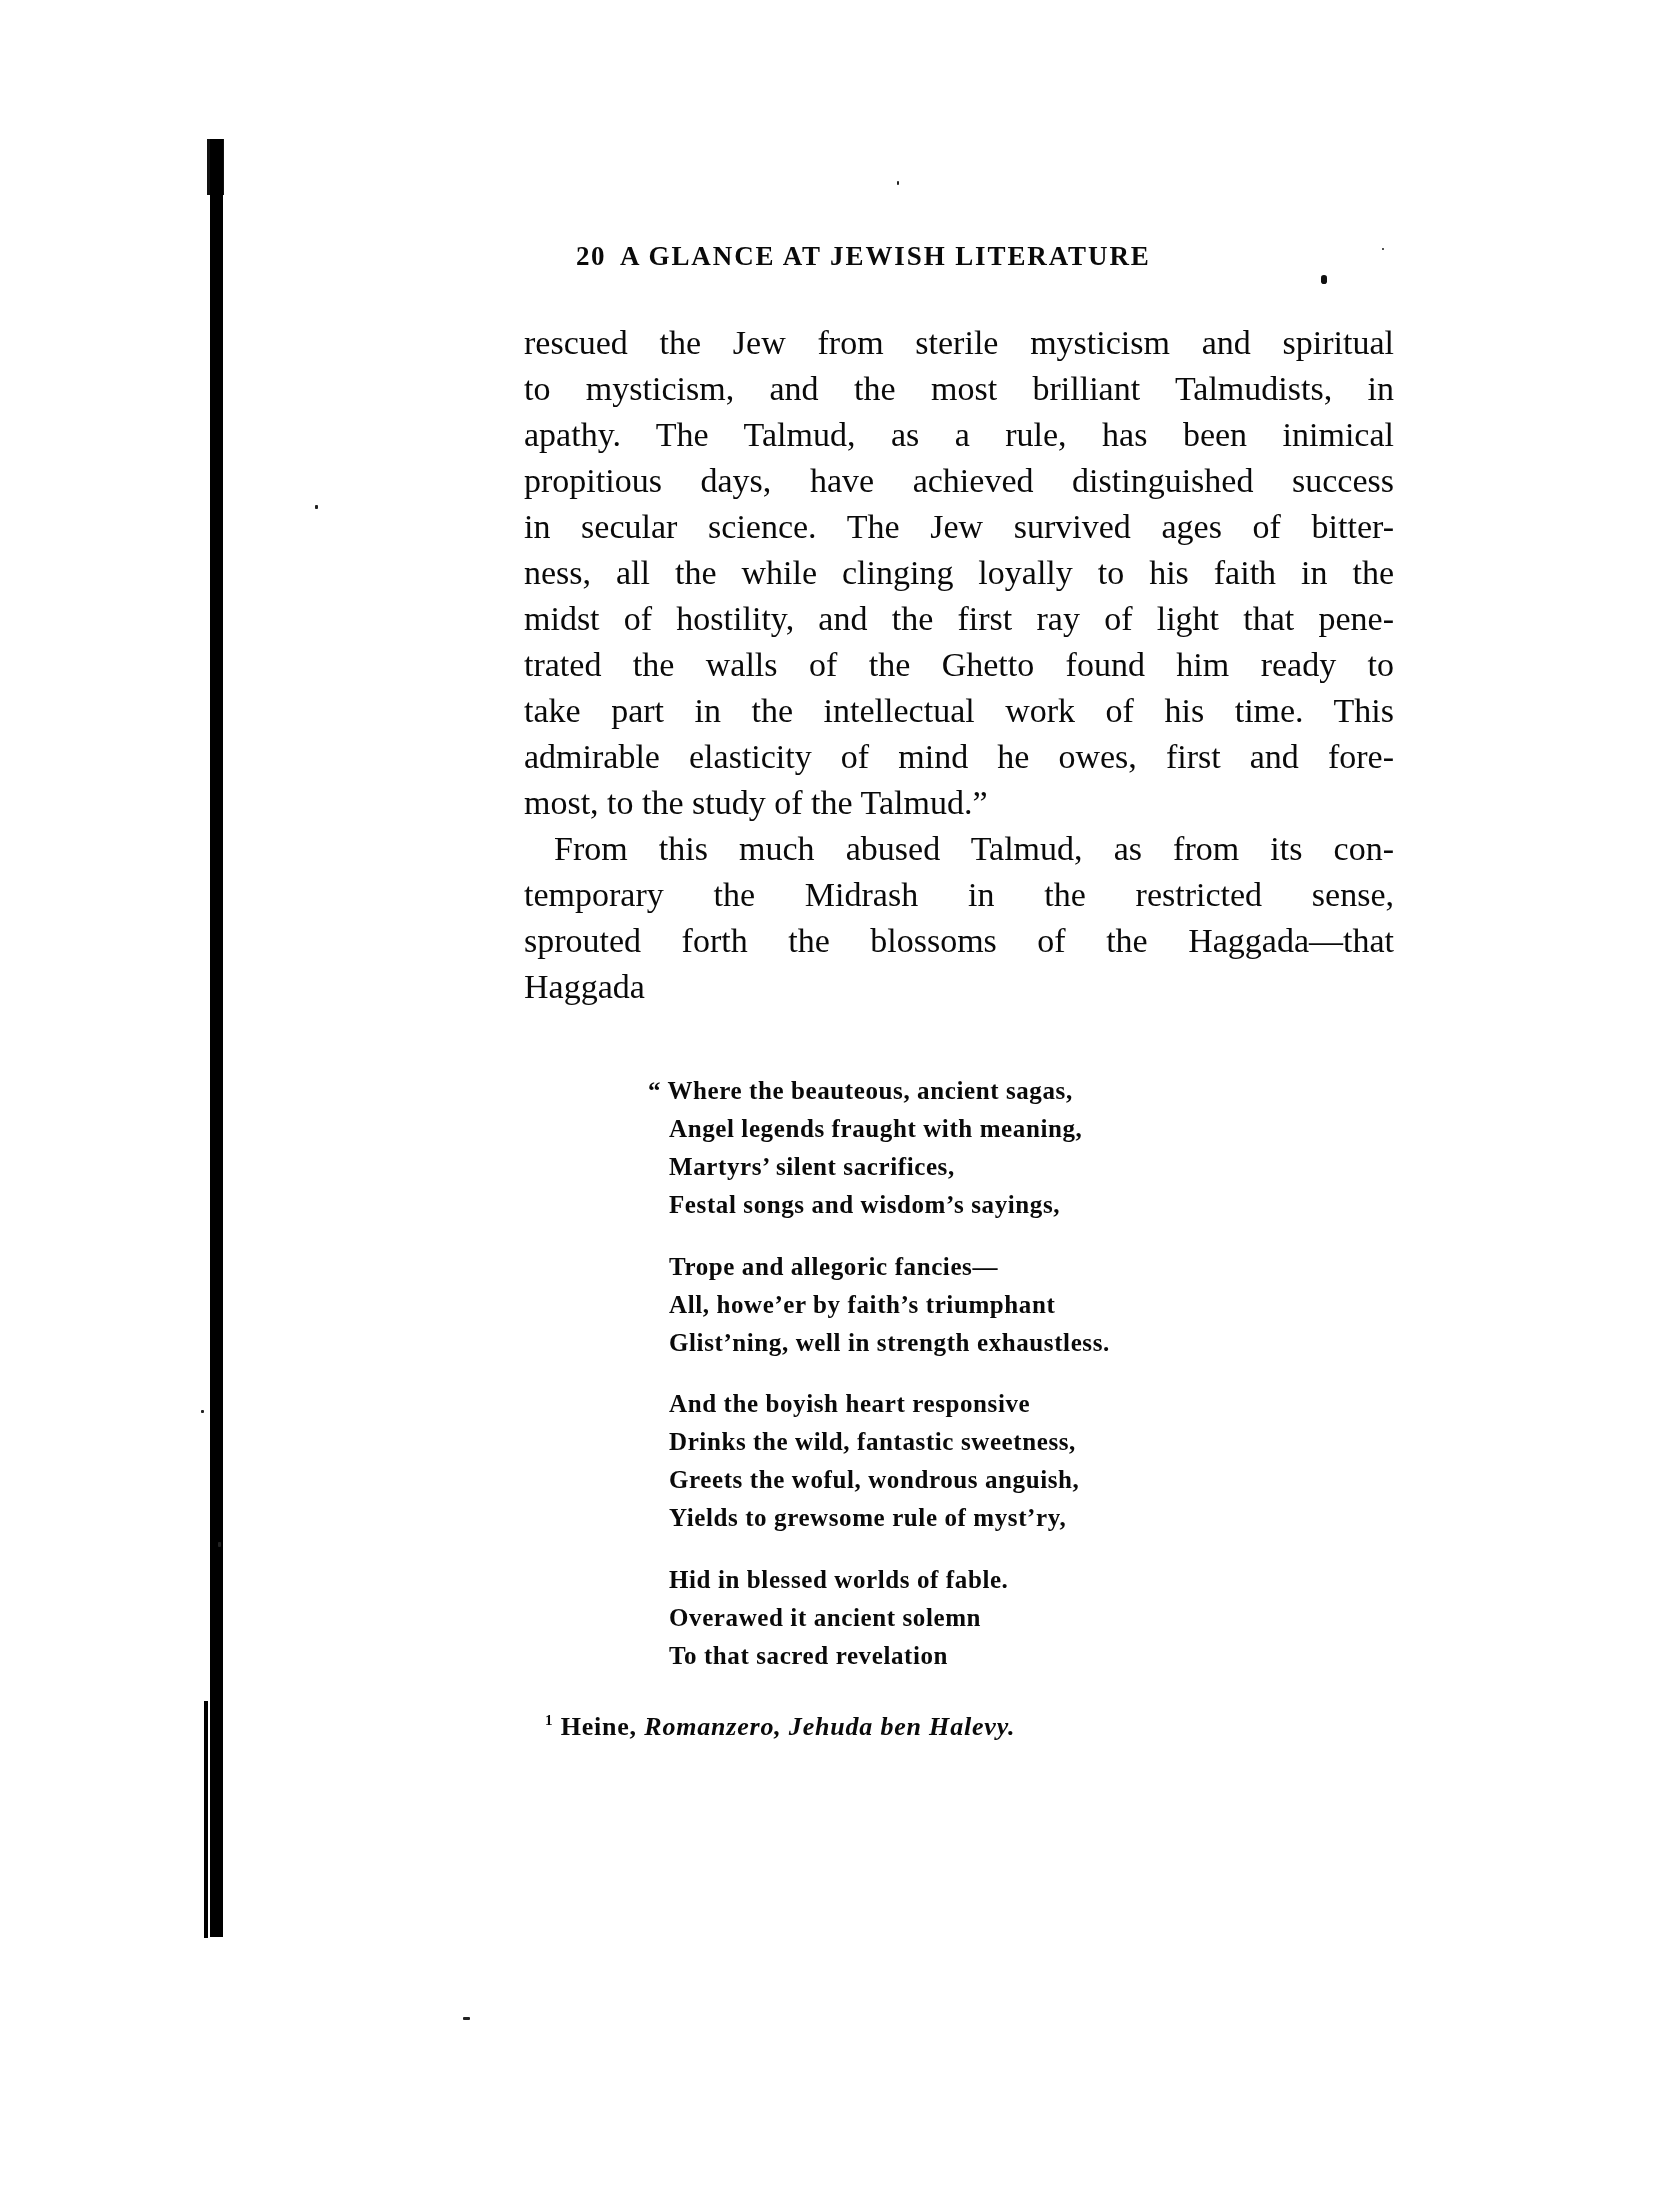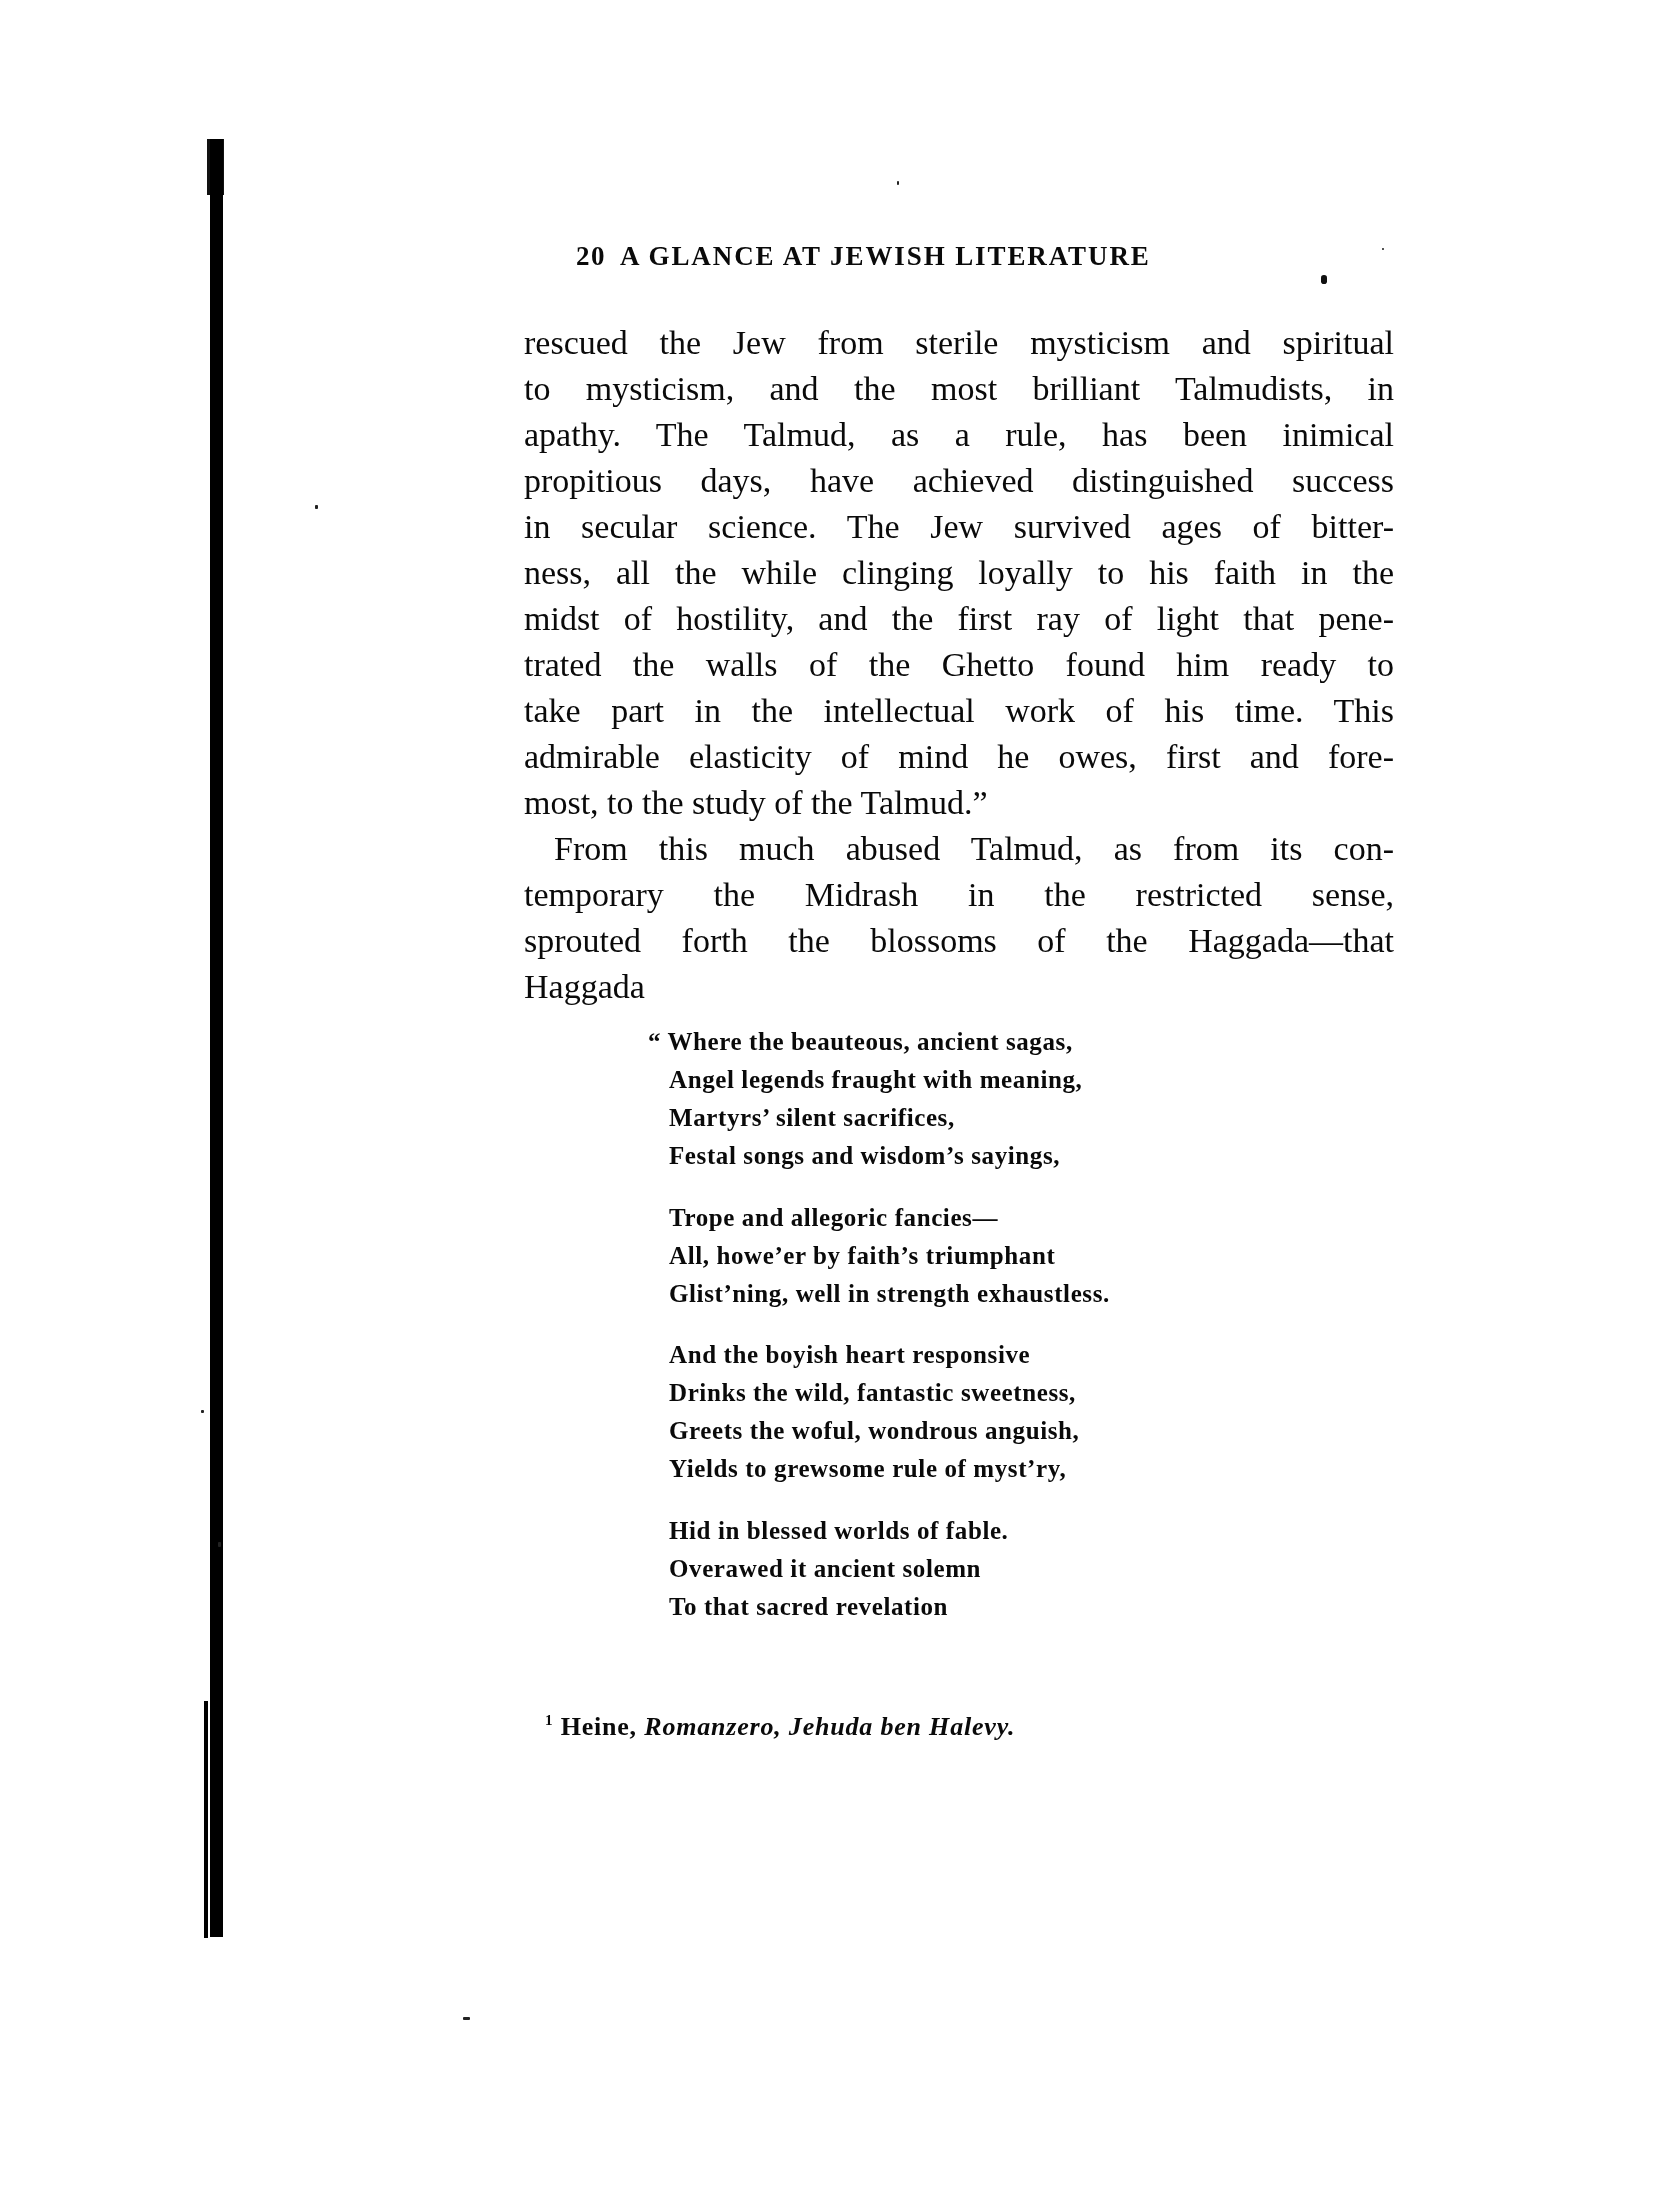--- a/index.html
+++ b/index.html
@@ -80,21 +80,21 @@
     .body-line.last {
       text-align-last: left;
     }
     .body-line.indent {
       padding-left: 30px;
     }
 
     .poem {
       position: absolute;
       left: 648px;
-      top: 1023px;
+      top: 1072px;
       font-size: 25px;
       line-height: 38px;
       font-weight: bold;
       letter-spacing: 0.6px;
     }
     .stanza {
       margin-bottom: 23.5px;
     }
     .verse {
       display: block;

